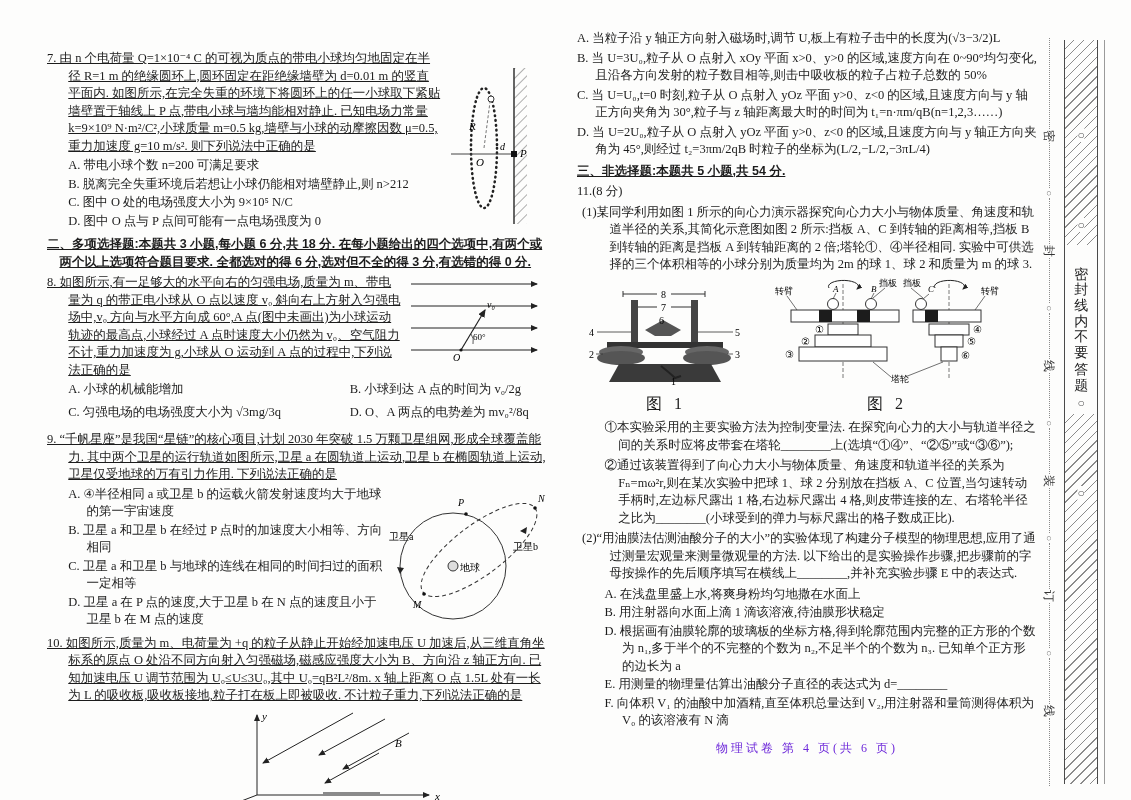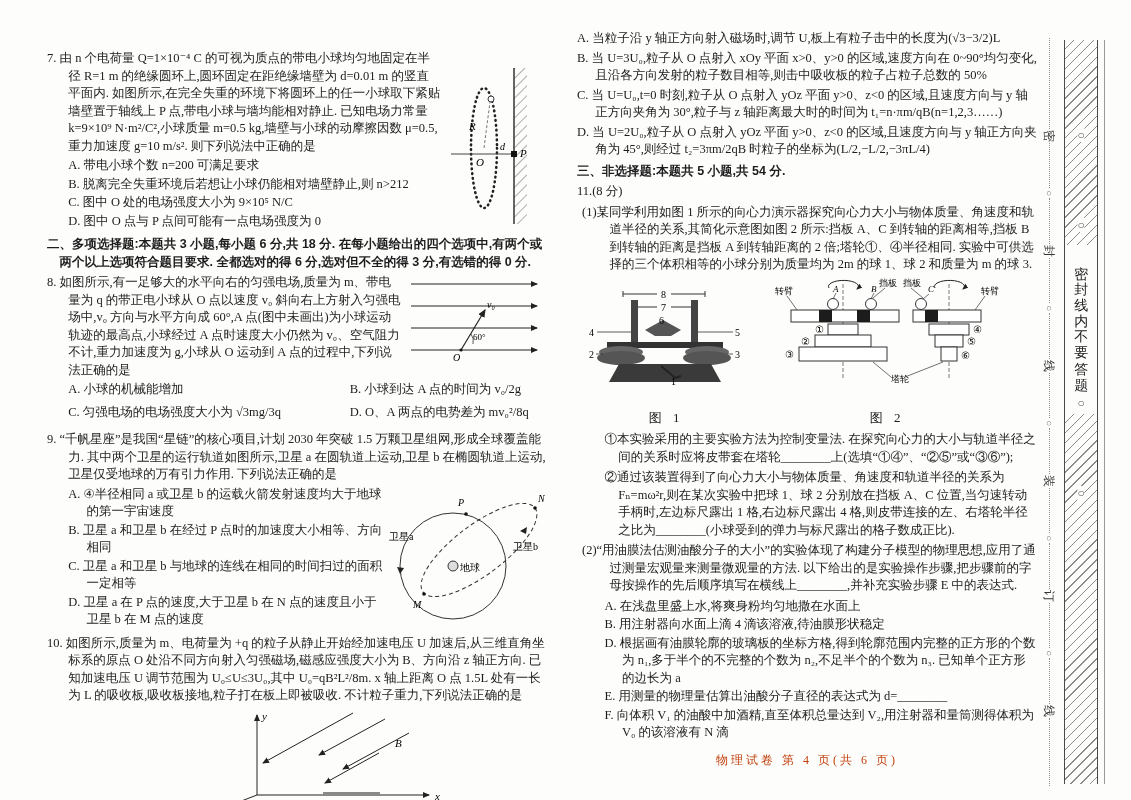--- a/index.html
+++ b/index.html
@@ -5,37 +5,37 @@
   html,body{margin:0;padding:0;}
   body{
     width:1131px;height:800px;background:#fdfdfc;position:relative;overflow:hidden;
     font-family:"Liberation Serif","DejaVu Serif",serif;color:#1c1c1c;
     font-size:12.5px;line-height:1.4;
   }
   .col{position:absolute;}
   #col3{left:47px;top:50px;width:500px;}
   #col4{left:577px;top:30px;width:460px;}
   p{margin:0 0 3px 0;}
-  .stem{padding-left:1.7em;text-indent:-1.7em;margin-bottom:2px;}
+  .stem{padding-left:1.7em;text-indent:-1.7em;margin-bottom:2px;text-decoration:underline;}
   .opt{margin-left:1.7em;padding-left:1.45em;text-indent:-1.45em;margin-bottom:1px;}
   .opt4{padding-left:1.45em;text-indent:-1.45em;margin-bottom:2px;}
   .sec{font-family:"Liberation Sans","DejaVu Sans",sans-serif;font-weight:bold;
-       padding-left:1em;text-indent:-1em;margin:4px 0 3px 0;}
+       padding-left:1em;text-indent:-1em;margin:4px 0 3px 0;text-decoration:underline;}
   .q{margin-bottom:5px;overflow:visible;}
   .figr{float:right;}
   .optgrid-row{display:flex;margin-left:1.7em;margin-bottom:3px;}
   .optgrid-row .o-left{flex:0 0 55%;}
   .optgrid-row .o-right{flex:1;}
-  .foot{text-align:center;letter-spacing:3px;margin-top:10px;font-size:12px;color:#c2410c;}
+  .foot{text-align:center;letter-spacing:3px;margin-top:10px;font-size:12px;color:#6d28d9;}
   .indent1{padding-left:2.2em;text-indent:-2.2em;margin-left:0.4em;}
   .indent2{margin-left:2.2em;padding-left:1.1em;text-indent:-1.1em;}
   .step{margin-left:2.2em;padding-left:1.4em;text-indent:-1.4em;margin-bottom:1px;}
   .figs-row{display:flex;align-items:flex-end;gap:26px;margin:4px 0 4px 8px;}
   .figbox{text-align:center;}
-  .figcap{letter-spacing:4px;margin-top:18px;font-size:13px;}
+  .figcap{letter-spacing:4px;margin-top:2px;font-size:16px;}
   svg text{font-family:"Liberation Serif","DejaVu Serif",serif;}
   
   #bindline{position:absolute;left:1042px;top:38px;height:748px;width:16px;
             display:flex;flex-direction:column;align-items:flex-start;}
   .dseg{width:0;border-left:1px dotted #8a8a8a;margin-left:7px;flex:2;}
   .dseg.g3{flex:3;} .dseg.g4{flex:4;}
   .bchar{display:block;transform:rotate(90deg);font-size:12px;color:#333;width:14px;
          height:14px;line-height:14px;text-align:center;}
   .bcirc{display:block;font-size:9px;color:#777;width:14px;text-align:center;line-height:10px;}
   #sealcol{position:absolute;left:1064px;top:40px;width:32px;height:744px;
@@ -264,21 +264,21 @@
       </svg>
       <div class="figcap">图 2</div>
     </div>
   </div>
 
   <p class="indent2">①本实验采用的主要实验方法为控制变量法. 在探究向心力的大小与轨道半径之间的关系时应将皮带套在塔轮________上(选填“①④”、“②⑤”或“③⑥”);</p>
   <p class="indent2">②通过该装置得到了向心力大小与物体质量、角速度和轨道半径的关系为 Fₙ=mω²r,则在某次实验中把球 1、球 2 分别放在挡板 A、C 位置,当匀速转动手柄时,左边标尺露出 1 格,右边标尺露出 4 格,则皮带连接的左、右塔轮半径之比为________(小球受到的弹力与标尺露出的格子数成正比).</p>
   <p class="indent1">(2)“用油膜法估测油酸分子的大小”的实验体现了构建分子模型的物理思想,应用了通过测量宏观量来测量微观量的方法. 以下给出的是实验操作步骤,把步骤前的字母按操作的先后顺序填写在横线上________,并补充实验步骤 E 中的表达式.</p>
 
   <p class="step">A. 在浅盘里盛上水,将爽身粉均匀地撒在水面上</p>
-  <p class="step">B. 用注射器向水面上滴 4 滴该溶液,待油膜形状稳定</p>
+  <p class="step">B. 用注射器向水面上滴 1 滴该溶液,待油膜形状稳定</p>
   <p class="step">D. 根据画有油膜轮廓的玻璃板的坐标方格,得到轮廓范围内完整的正方形的个数为 n₁,多于半个的不完整的个数为 n₂,不足半个的个数为 n₃. 已知单个正方形的边长为 a</p>
   <p class="step">E. 用测量的物理量估算出油酸分子直径的表达式为 d=________</p>
   <p class="step">F. 向体积 V₁ 的油酸中加酒精,直至体积总量达到 V₂,用注射器和量筒测得体积为 V₀ 的该溶液有 N 滴</p>
 
   <p class="foot">物理试卷  第 4 页(共 6 页)</p>
 </div>
 
 <div id="bindline">
   <div class="dseg g4"></div>
   <span class="bchar">密</span>

